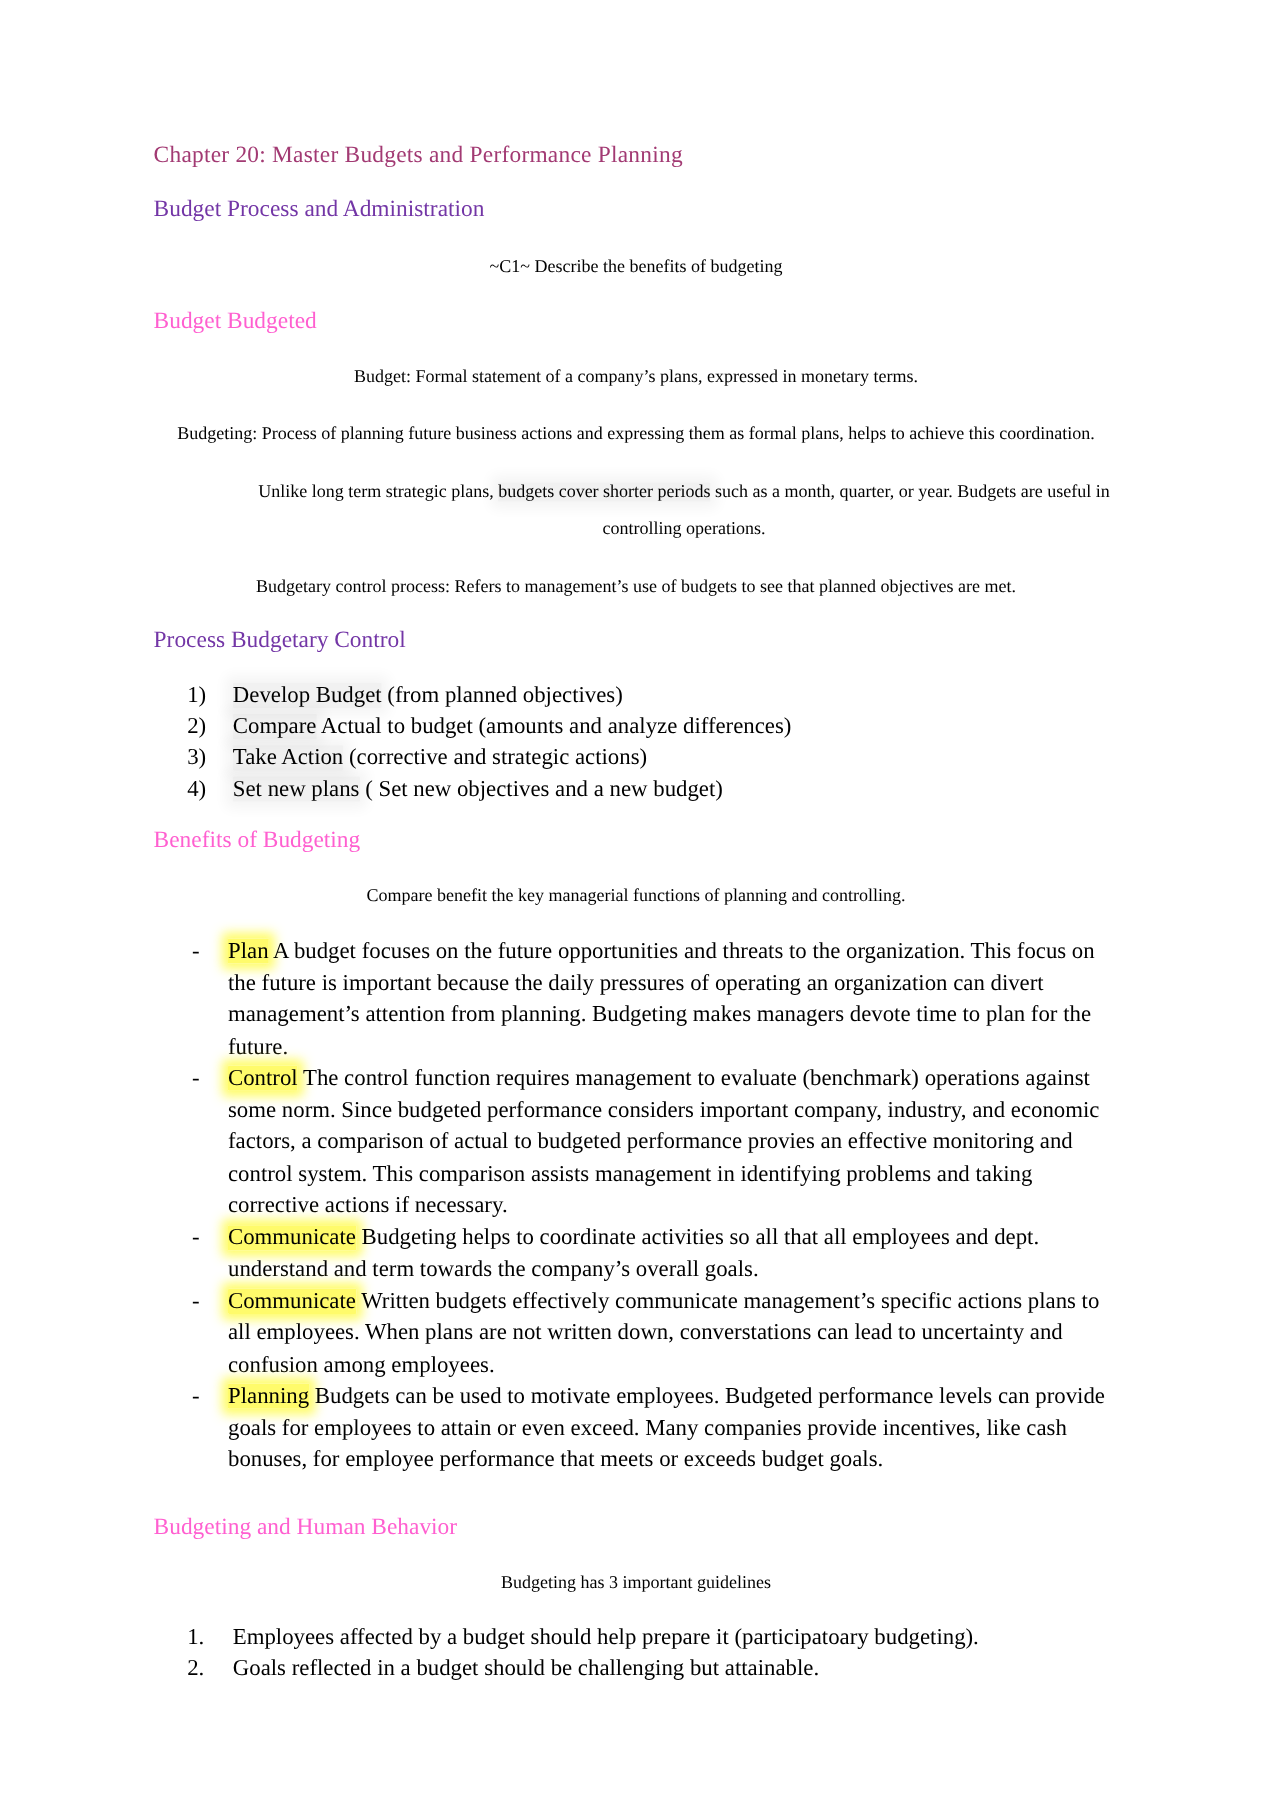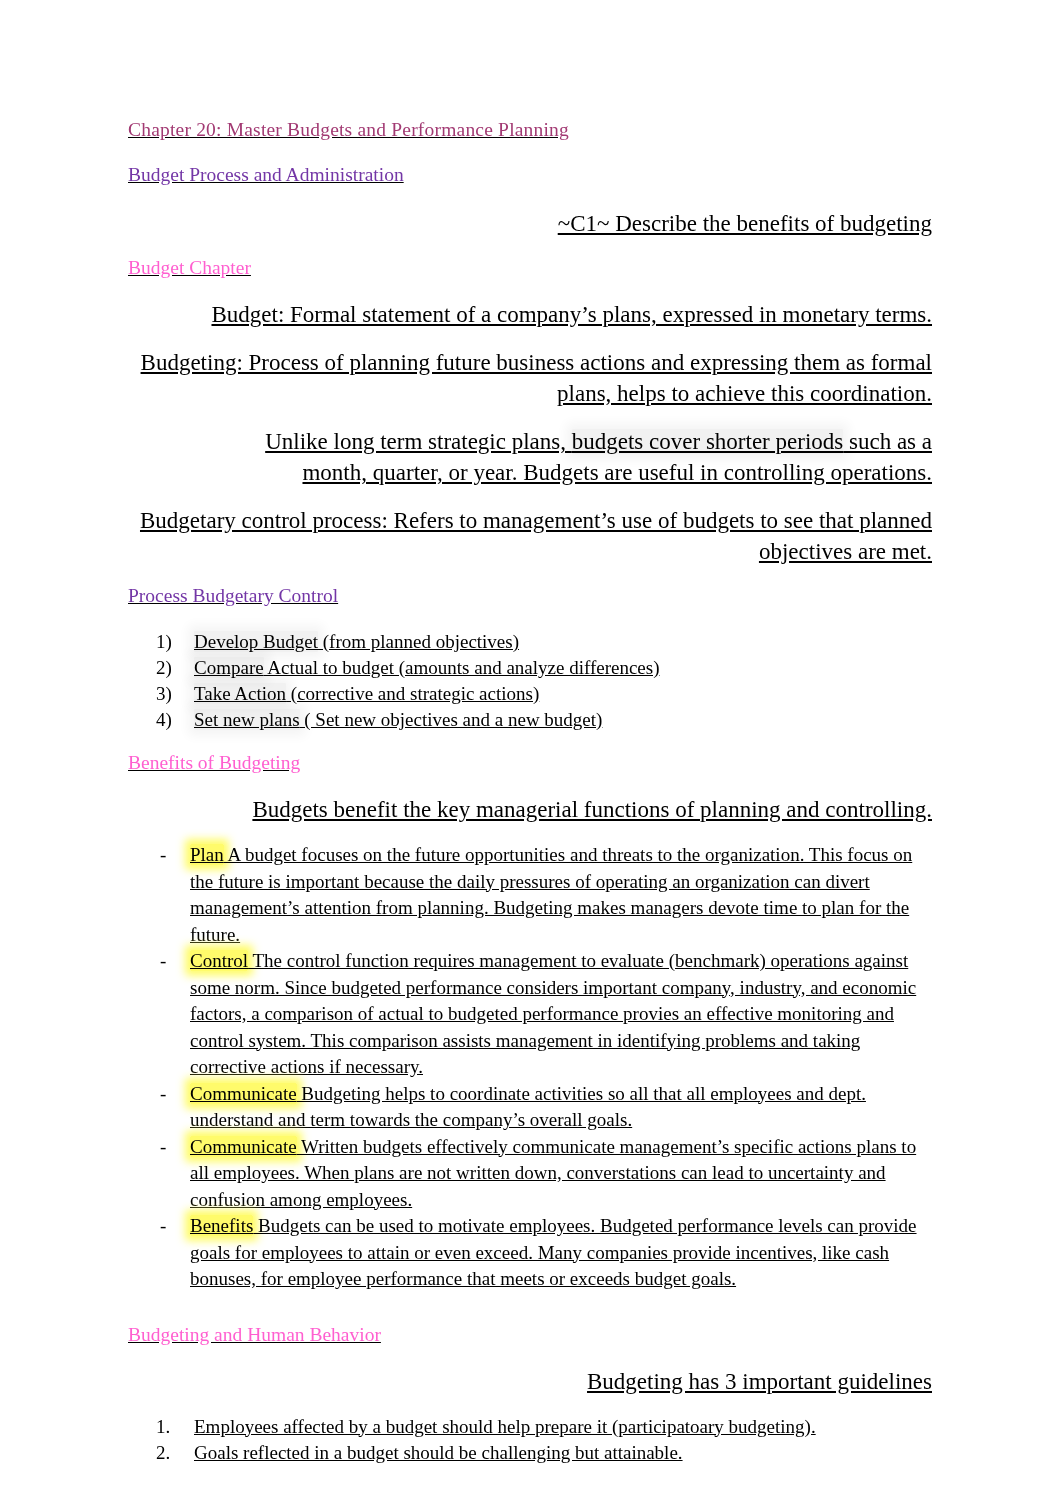--- a/index.html
+++ b/index.html
@@ -14,21 +14,20 @@
     color: #000000;
     overflow: hidden;
   }
   .page {
     position: relative;
     width: 1062px;
     height: 1506px;
     background: #ffffff;
     box-sizing: border-box;
     padding: 118px 130px 0 128px;
-    text-decoration: underline;
   }
 
   
   .h-chapter {
     font-size: 19.5px;
     line-height: 23px;
     color: #A23A73;
     margin: 0 0 22px 0;
     letter-spacing: 0.01em;
   }
@@ -40,24 +39,24 @@
   }
   .h-pink {
     font-size: 19.5px;
     line-height: 23px;
     color: #FF5FD0;
     margin: 0 0 20px 0;
   }
 
   
   p.body {
-    font-size: 23px;
+    font-size: 15px;
     line-height: 31px;
     margin: 0 0 17px 0;
-    text-align: right;
+    text-align: center;
   }
   p.indent {
     margin-left: 80px;
     margin-bottom: 17px;
   }
 
   
   ol.numlist, ul.dashlist {
     margin: 0 0 18px 0;
     padding: 0;
@@ -106,21 +105,21 @@
 <body>
 
 <div class="page">
 
   <div class="h-chapter">Chapter 20: Master Budgets and Performance Planning</div>
 
   <div class="h-purple">Budget Process and Administration</div>
 
   <p class="body">~C1~ Describe the benefits of budgeting</p>
 
-  <div class="h-pink">Budget Chapter</div>
+  <div class="h-pink">Budget Budgeted</div>
 
   <p class="body">Budget: Formal statement of a company’s plans, expressed in monetary terms.</p>
 
   <p class="body">Budgeting: Process of planning future business actions and expressing them as formal plans, helps to achieve this coordination.</p>
 
   <p class="body indent"><span>Unlike long term strategic plans, </span><span class="hl-gray">budgets cover shorter periods</span><span>  such as a month, quarter, or year. Budgets are useful in controlling operations.</span></p>
 
   <p class="body">Budgetary control process:  Refers to management’s use of budgets to see that planned objectives are met.</p>
 
   <div class="h-purple">Process Budgetary Control</div>
@@ -135,37 +134,37 @@
     <li>
       <span class="marker">3)</span><span class="hl-gray">Take Action</span><span> (corrective and strategic actions)</span>
     </li>
     <li>
       <span class="marker">4)</span><span class="hl-gray">Set new plans</span><span> ( Set new objectives and a new budget)</span>
     </li>
   </ol>
 
   <div class="h-pink">Benefits of Budgeting</div>
 
-  <p class="body">Budgets benefit the key managerial functions of planning and controlling.</p>
+  <p class="body">Compare benefit the key managerial functions of planning and controlling.</p>
 
   <ul class="dashlist">
     <li>
       <span class="marker">-</span><span class="hl-yellow">Plan</span><span> A budget focuses on the future opportunities and threats to the organization. This focus on the future is important because the daily pressures of operating an organization can divert management’s attention from planning. Budgeting makes managers devote time to plan for the future.</span>
     </li>
     <li>
       <span class="marker">-</span><span class="hl-yellow">Control</span><span> The control function requires management to evaluate (benchmark) operations against some norm. Since budgeted performance considers important company, industry, and economic factors, a comparison of actual to budgeted performance provies an effective monitoring and control system. This comparison assists management in identifying problems and taking corrective actions if necessary.</span>
     </li>
     <li>
       <span class="marker">-</span><span class="hl-yellow">Communicate</span><span>  Budgeting helps to coordinate activities so all that all employees and dept. understand and term towards the company’s overall goals.</span>
     </li>
     <li>
       <span class="marker">-</span><span class="hl-yellow">Communicate</span><span> Written budgets effectively communicate management’s specific actions plans to all employees. When plans are not written down, converstations can lead to uncertainty and confusion among employees.</span>
     </li>
     <li>
-      <span class="marker">-</span><span class="hl-yellow">Benefits</span><span>  Budgets can be used to motivate employees. Budgeted performance levels can provide goals for employees to attain or even exceed. Many companies provide incentives, like cash bonuses, for employee performance that meets or exceeds budget goals.</span>
+      <span class="marker">-</span><span class="hl-yellow">Planning</span><span>  Budgets can be used to motivate employees. Budgeted performance levels can provide goals for employees to attain or even exceed. Many companies provide incentives, like cash bonuses, for employee performance that meets or exceeds budget goals.</span>
     </li>
   </ul>
 
   <div class="spacer-sm"></div>
 
   <div class="h-pink">Budgeting and Human Behavior</div>
 
   <p class="body">Budgeting has 3 important guidelines</p>
 
   <ol class="numlist dotted">

